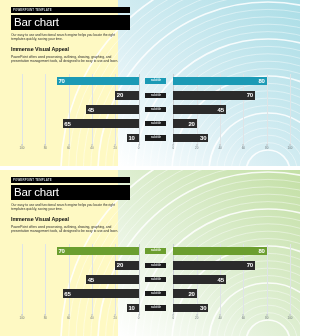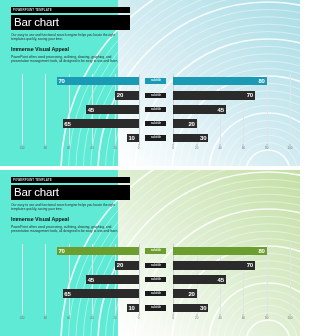--- a/index.html
+++ b/index.html
@@ -8,21 +8,21 @@
     background: #ffffff;
     font-family: "Liberation Sans", sans-serif;
     overflow: hidden;
   }
 
   .deck { width: 300px; height: 336px; display: flex; flex-direction: column; }
 
   .slide {
     position: relative;
     width: 300px; height: 166px;
-    background: #5eead4;
+    background: #fef9c3;
     overflow: hidden;
     flex: 0 0 166px;
   }
   .slide + .slide { margin-top: 4px; }
 
   
   .rays { position: absolute; inset: 0; z-index: 0; pointer-events: none; }
   .rays svg { display: block; width: 100%; height: 100%; }
 
   

